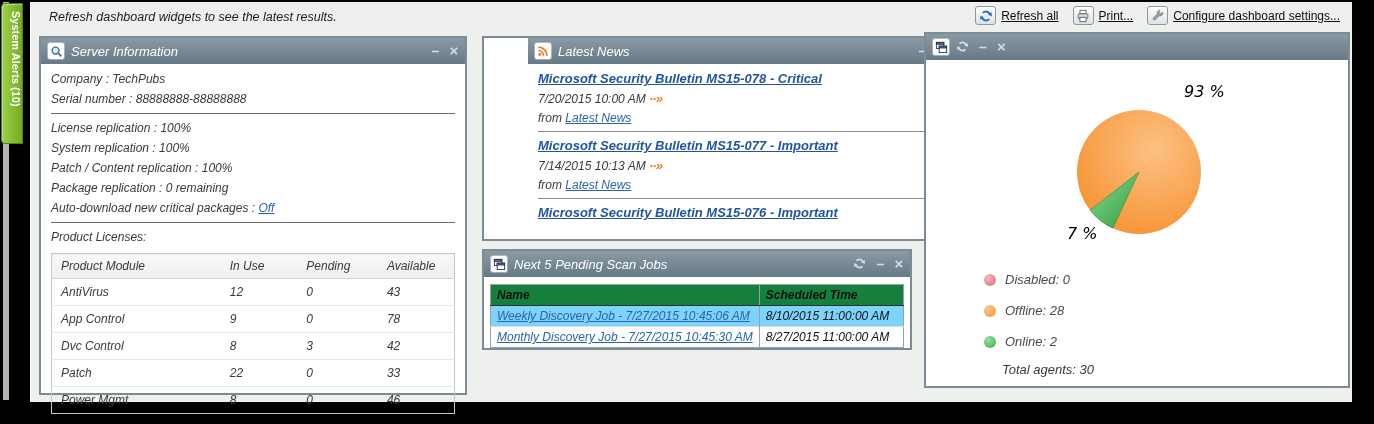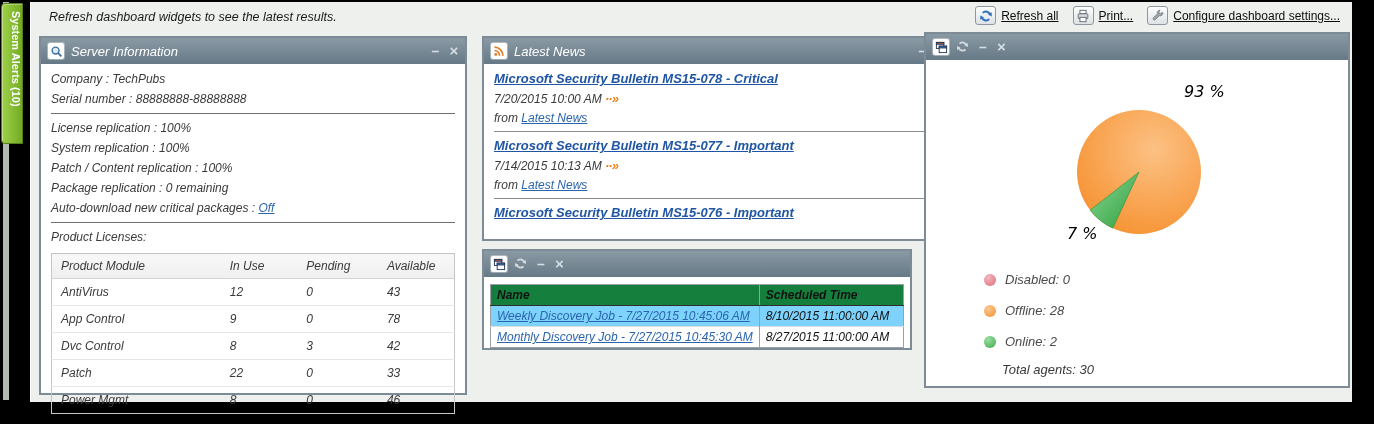--- a/index.html
+++ b/index.html
@@ -208,21 +208,21 @@
             <td>Power Mgmt</td>
               <td>8</td>
               <td>0</td>
               <td>46</td>
           </tr>
         </tbody>
       </table>
     </div>
   </div>
 
-  <div class="widget" style="left:451px; top:34px; width:472px; height:205px;">
+  <div class="widget" style="left:451px; top:34px; width:472px; height:205px;padding-left:44px;">
     <div class="w-header">
       <span class="w-icon">
         <svg width="12" height="12" viewBox="0 0 14 14">
           <circle cx="3.3" cy="11" r="1.7" fill="#e07f28"></circle>
           <path d="M1.6 6.4a6 6 0 0 1 6 6" fill="none" stroke="#e07f28" stroke-width="2"></path>
           <path d="M1.6 2.4a10 10 0 0 1 10 10" fill="none" stroke="#e07f28" stroke-width="2"></path>
         </svg>
       </span>
       <span class="w-title">Latest News</span>
       <span class="w-ctrls">
@@ -251,20 +251,21 @@
   <div class="widget" style="left:451px; top:247px; width:430px; height:101px;">
     <div class="w-header">
       <span class="w-icon">
         <svg width="13" height="13" viewBox="0 0 14 14">
           <rect x="1.5" y="1.5" width="8" height="6.5" fill="#fff" stroke="#23395d"></rect>
           <rect x="1.5" y="1.5" width="8" height="2" fill="#b0503c" stroke="#23395d"></rect>
           <rect x="4.5" y="5.5" width="8" height="7" fill="#fff" stroke="#23395d"></rect>
           <rect x="4.5" y="5.5" width="8" height="2" fill="#4a6ea9" stroke="#23395d"></rect>
         </svg>
       </span>
+      <span class="w-title">Next 5 Pending Scan Jobs</span>
       <span class="w-ctrls">
         <span class="w-ctrl">
           <svg width="13" height="13" viewBox="0 0 16 16">
             <path d="M12.8 7A5 5 0 0 0 4.3 4.4" fill="none" stroke="#d6dde1" stroke-width="2.2"></path>
             <polygon points="14.6,3.6 14.6,8.6 10.4,6.4" fill="#d6dde1"></polygon>
             <path d="M3.2 9a5 5 0 0 0 8.5 2.6" fill="none" stroke="#d6dde1" stroke-width="2.2"></path>
             <polygon points="1.4,12.4 1.4,7.4 5.6,9.6" fill="#d6dde1"></polygon>
           </svg>
         </span>
         <span class="w-ctrl min">–</span>

